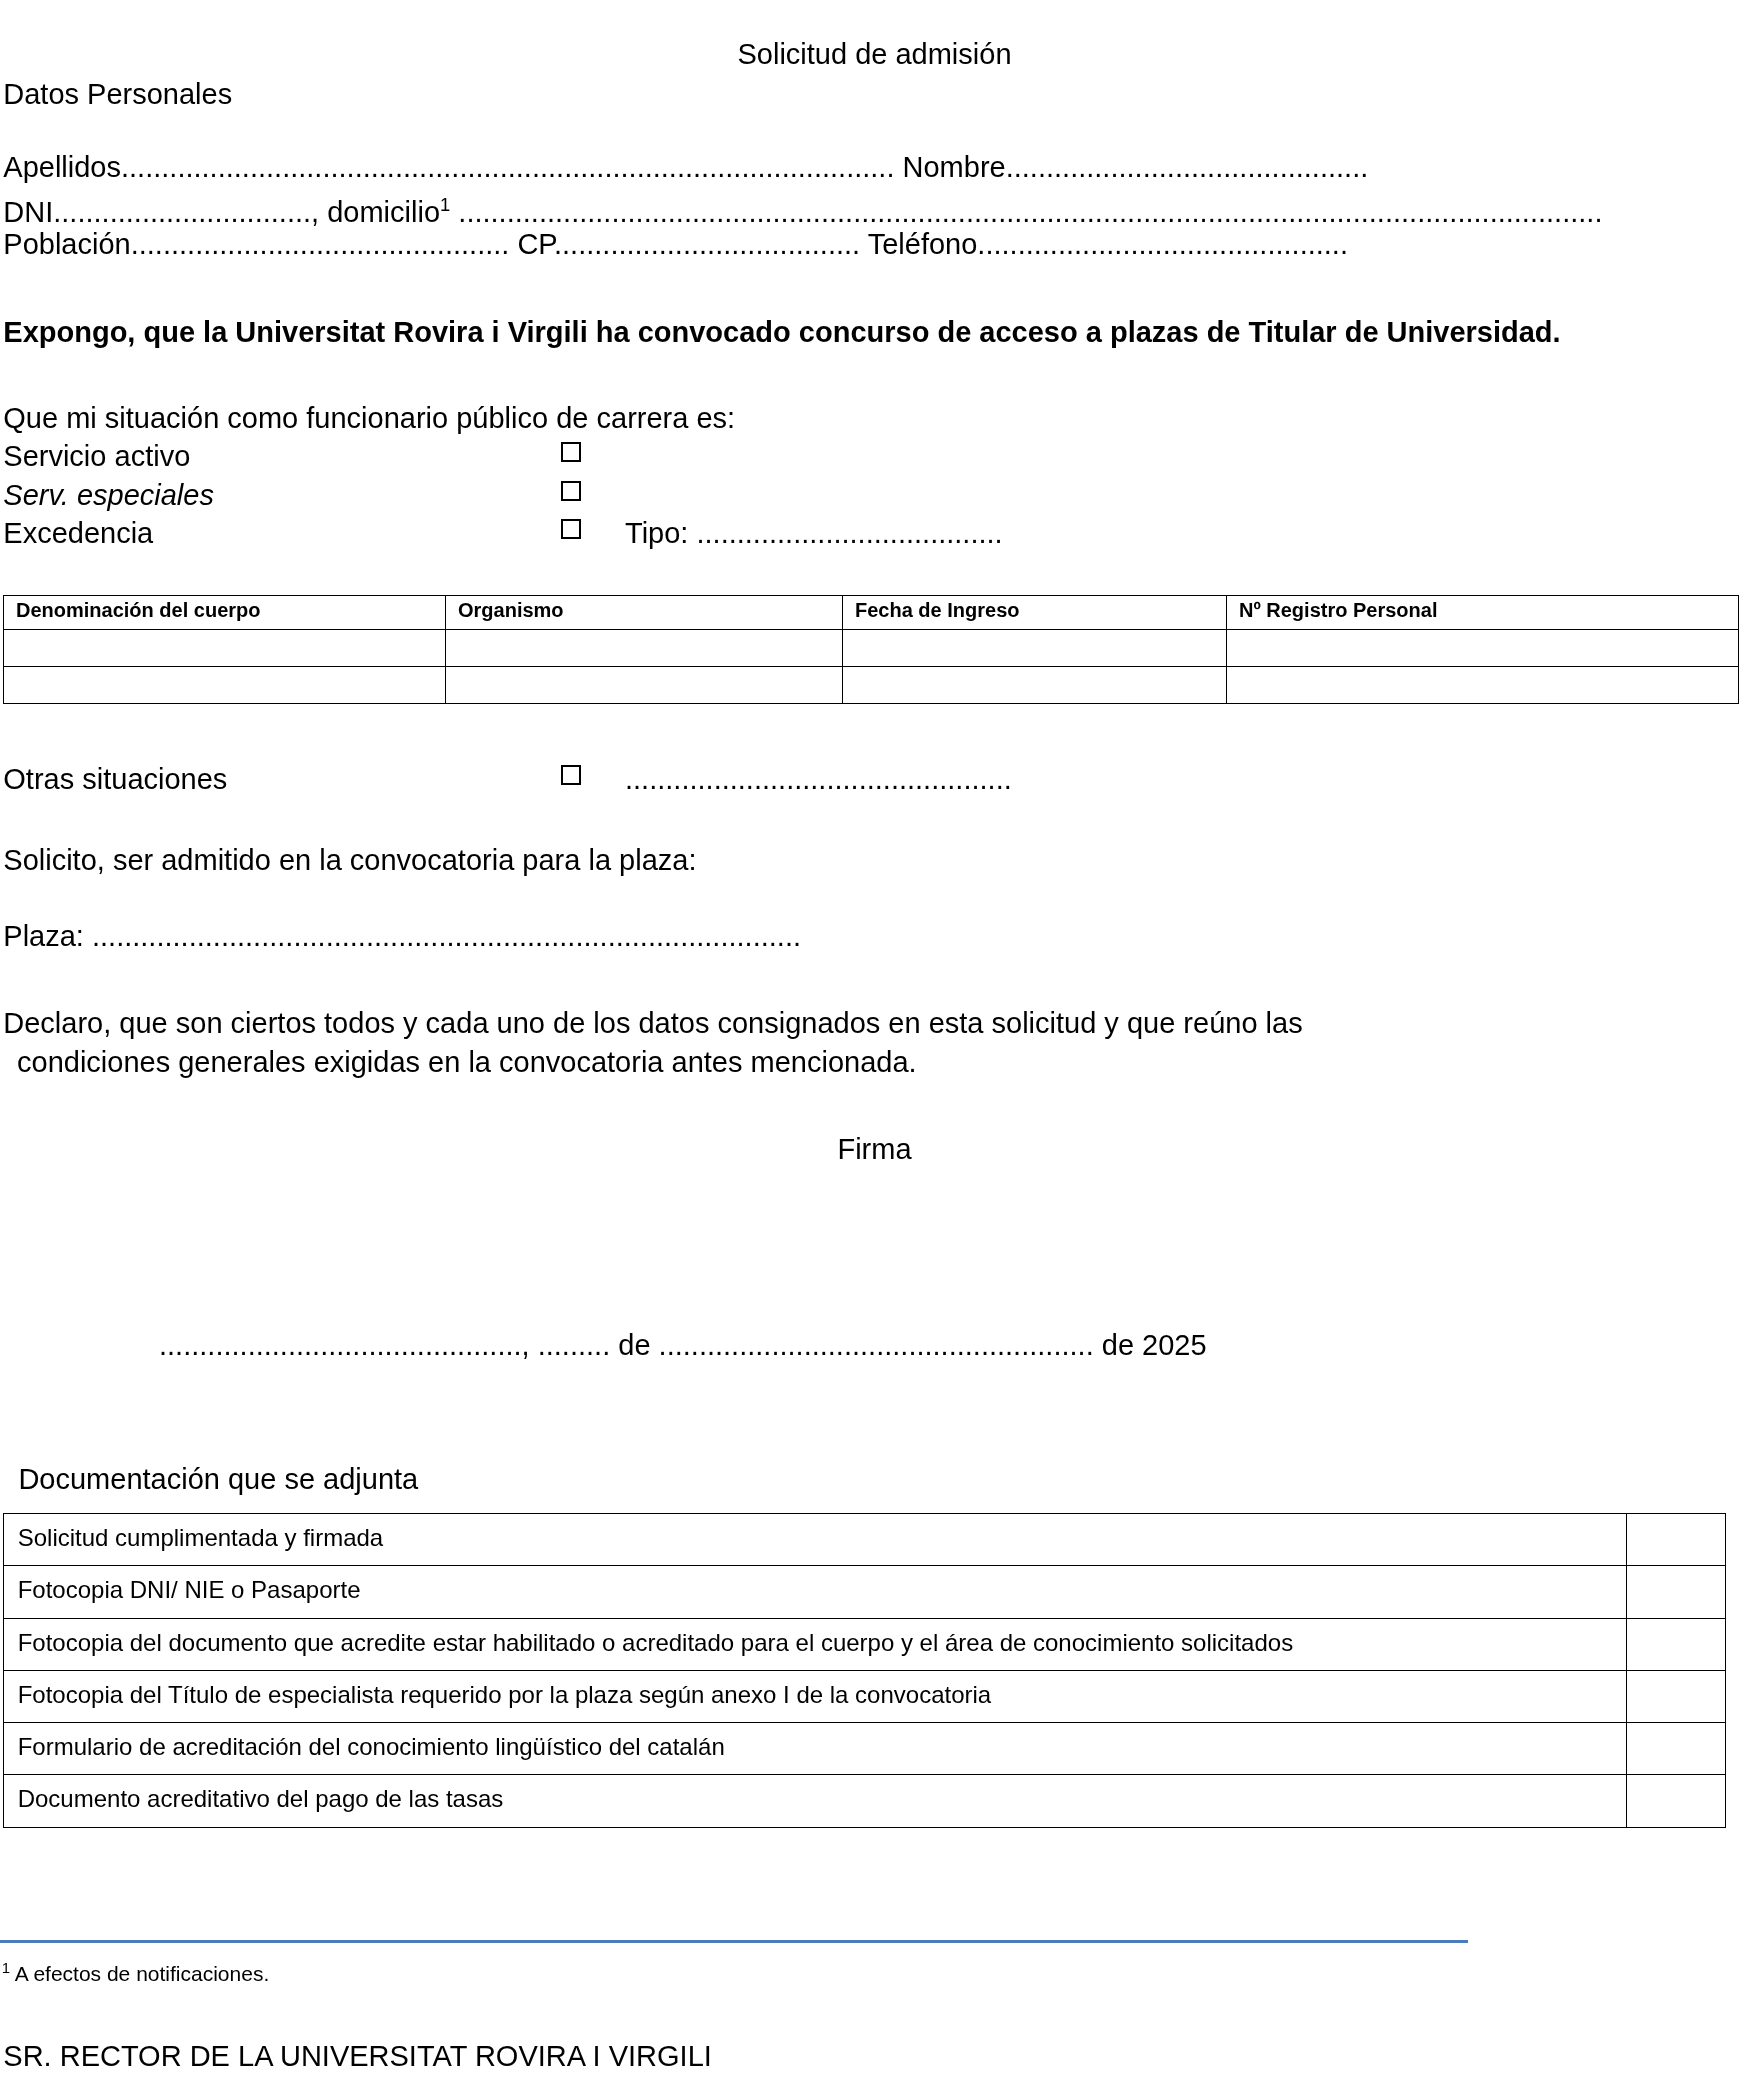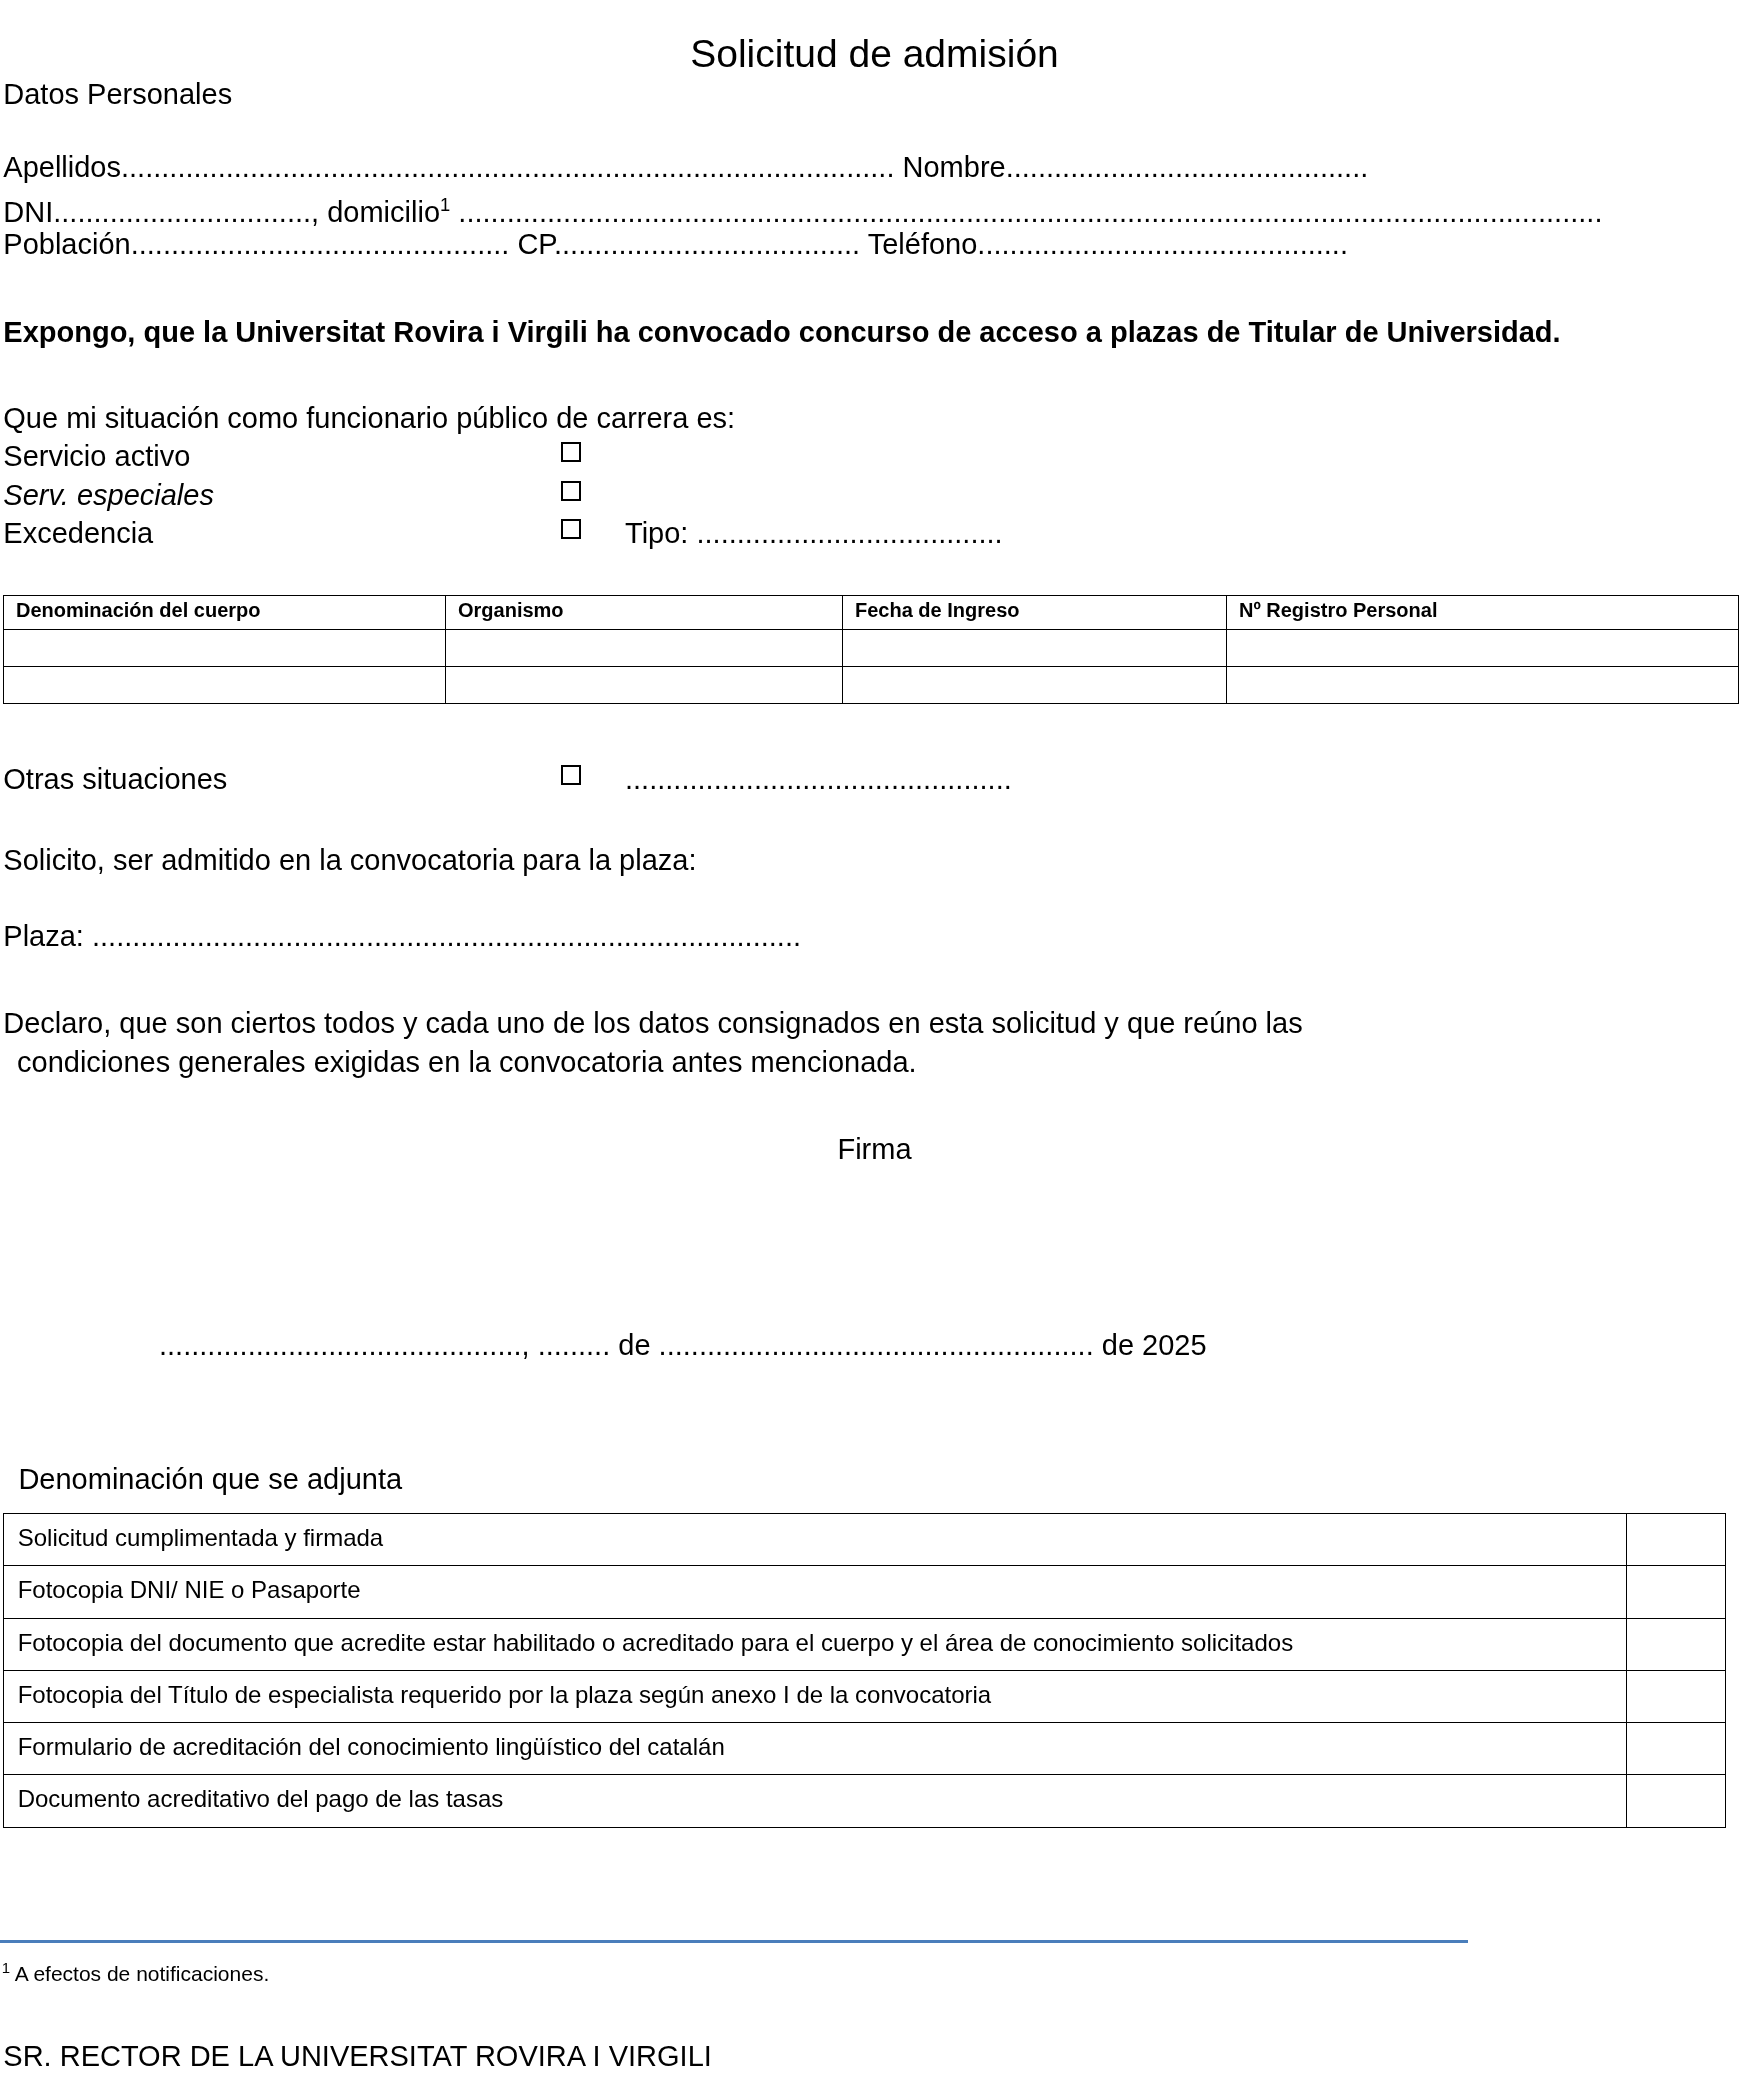--- a/index.html
+++ b/index.html
@@ -22,21 +22,21 @@
     height: 2096px;
     padding: 0;
     box-sizing: border-box;
   }
 
   
   .abs { position: absolute; }
   .t   { font-size: 29px; line-height: 38px; white-space: pre; }
 
   .title {
-    font-size: 39px;
+    font-size: 29px;
     text-align: center;
     width: 1749px;
     left: 0;
     top: 35px;
   }
 
   
   .dots { letter-spacing: 0px; }
 
   .sup { font-size: 18.4px; vertical-align: super; }
@@ -171,21 +171,21 @@
 
   <div class="abs t" style="left:3.3px; top:1004px;">Declaro, que son ciertos todos y cada uno de los datos consignados en esta solicitud y que reúno las</div>
   <div class="abs t" style="left:17px; top:1043px;">condiciones generales exigidas en la convocatoria antes mencionada.</div>
 
   <div class="abs t" style="left:0; top:1130px; width:1749px; text-align:center;">Firma</div>
 
   <div class="abs" style="left:584px; top:1169px; width:584px; height:134px;"></div>
 
   <div class="abs t" style="left:159px; top:1326px;"><span class="dots">.............................................,</span><span> </span><span class="dots">.........</span><span> </span><span>de</span><span> </span><span class="dots">......................................................</span><span> </span><span>de</span><span> </span><span>2025</span></div>
 
-  <div class="abs t" style="left:18.4px; top:1460px;">Denominación que se adjunta</div>
+  <div class="abs t" style="left:18.4px; top:1460px;">Documentación que se adjunta</div>
 
   <table class="doc-table">
     <colgroup>
       <col>
       <col style="width:99px">
     </colgroup>
     <tbody>
       <tr>
         <td>Solicitud cumplimentada y firmada</td>
         <td class="check-col"></td>

